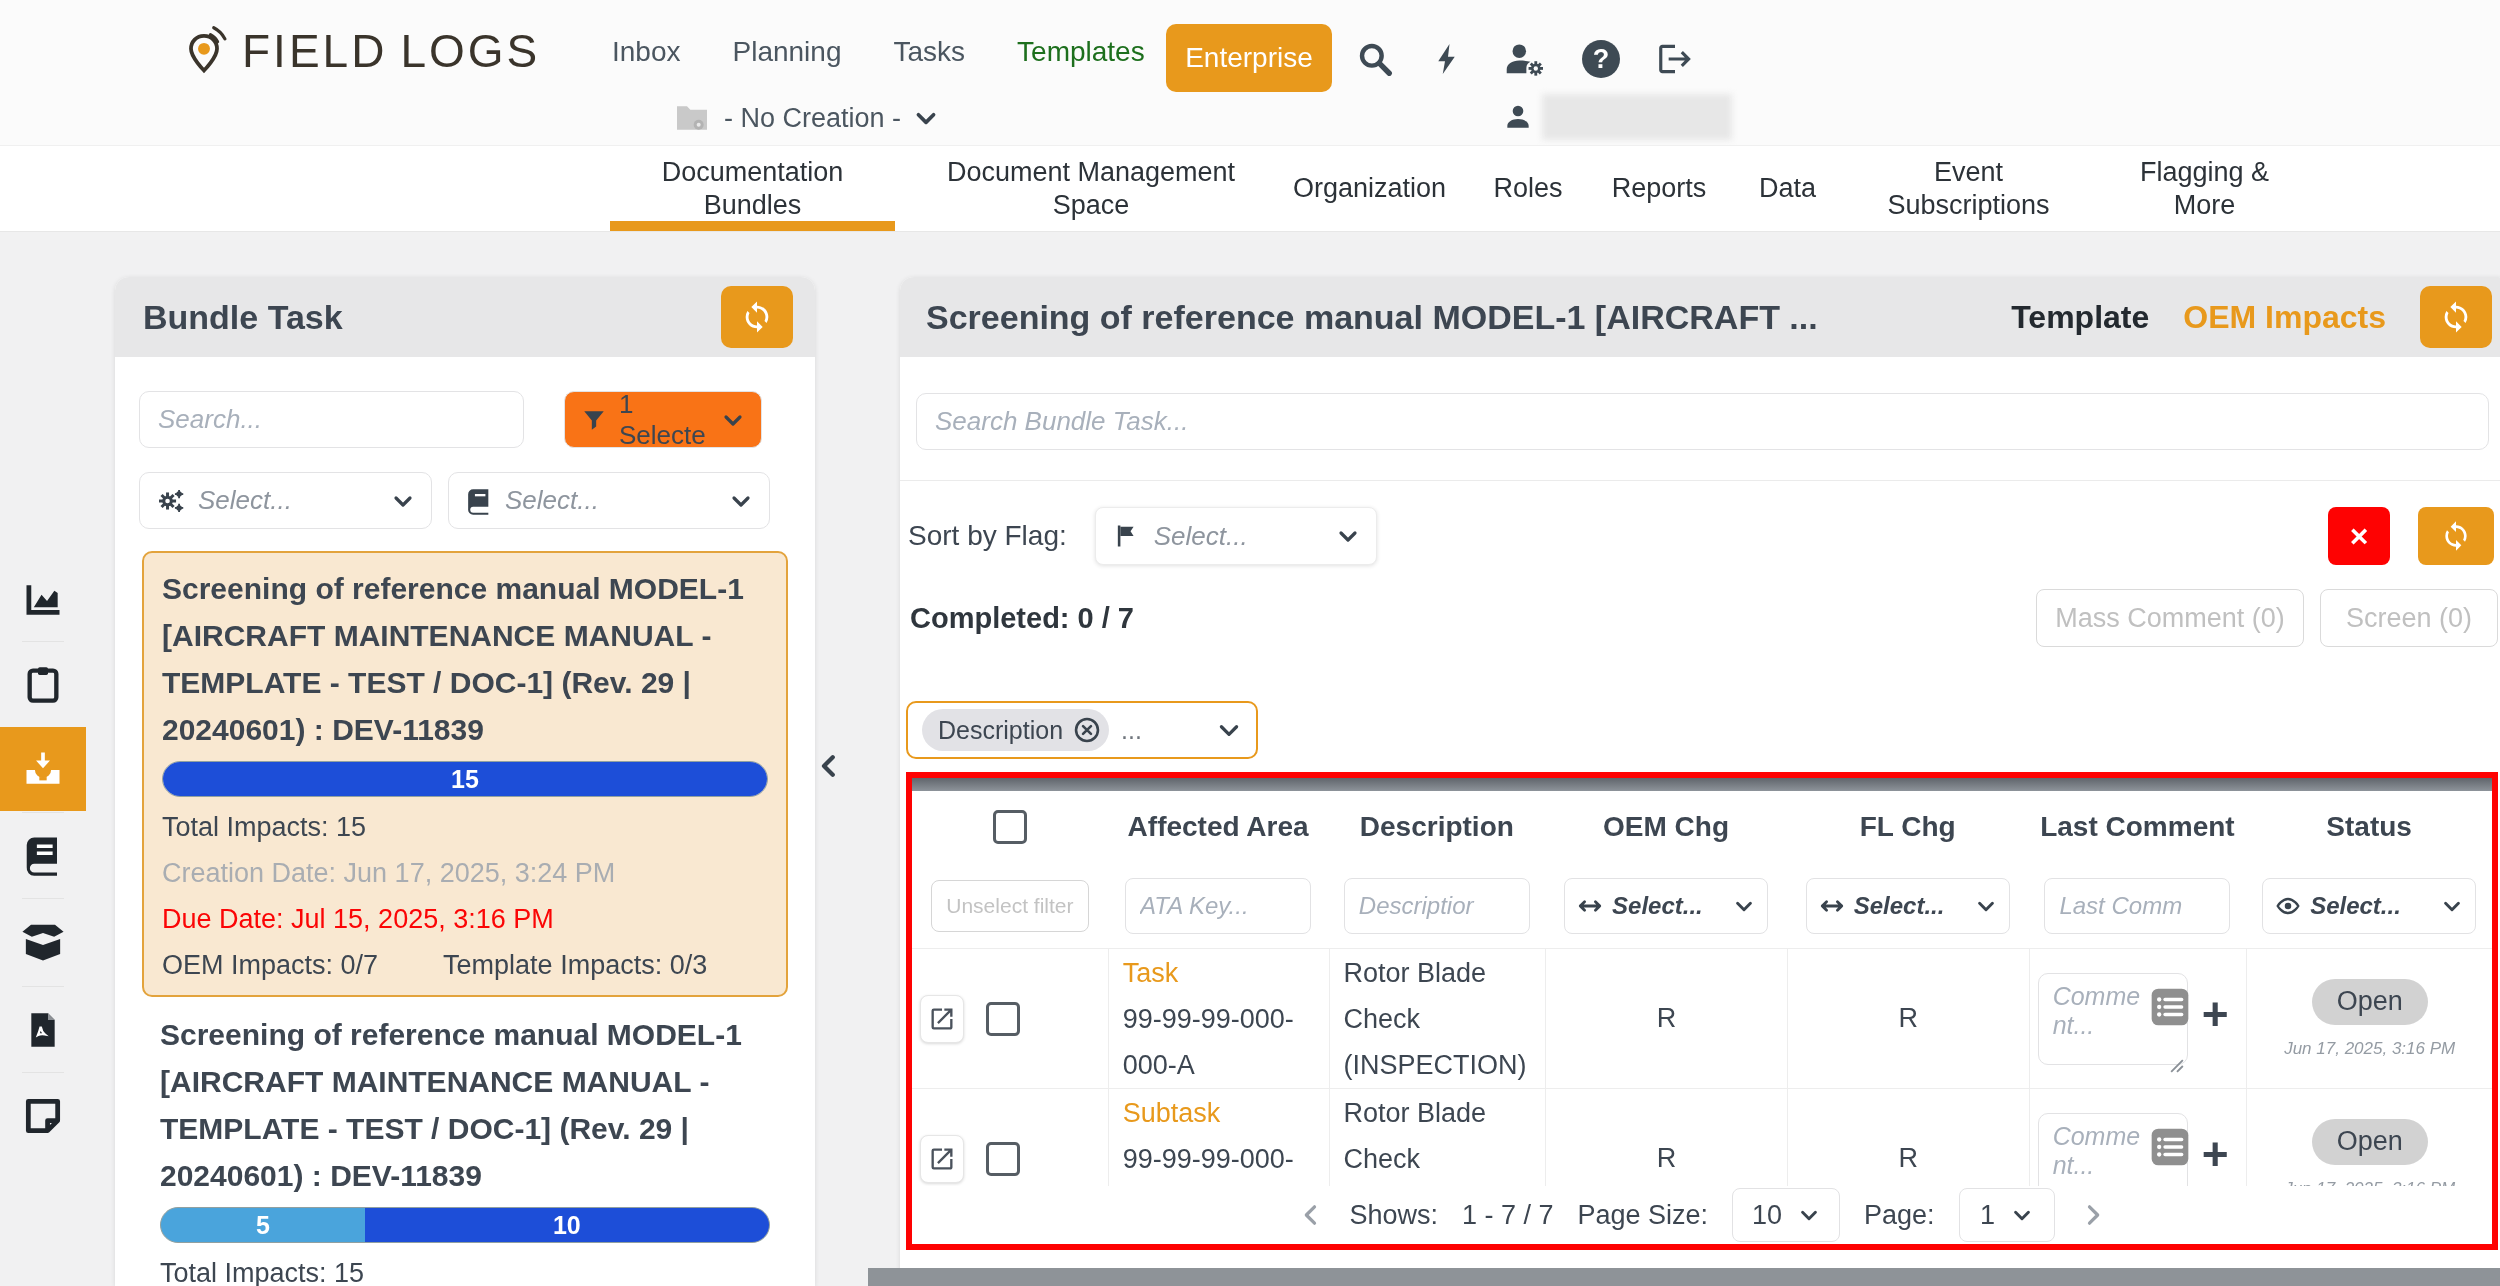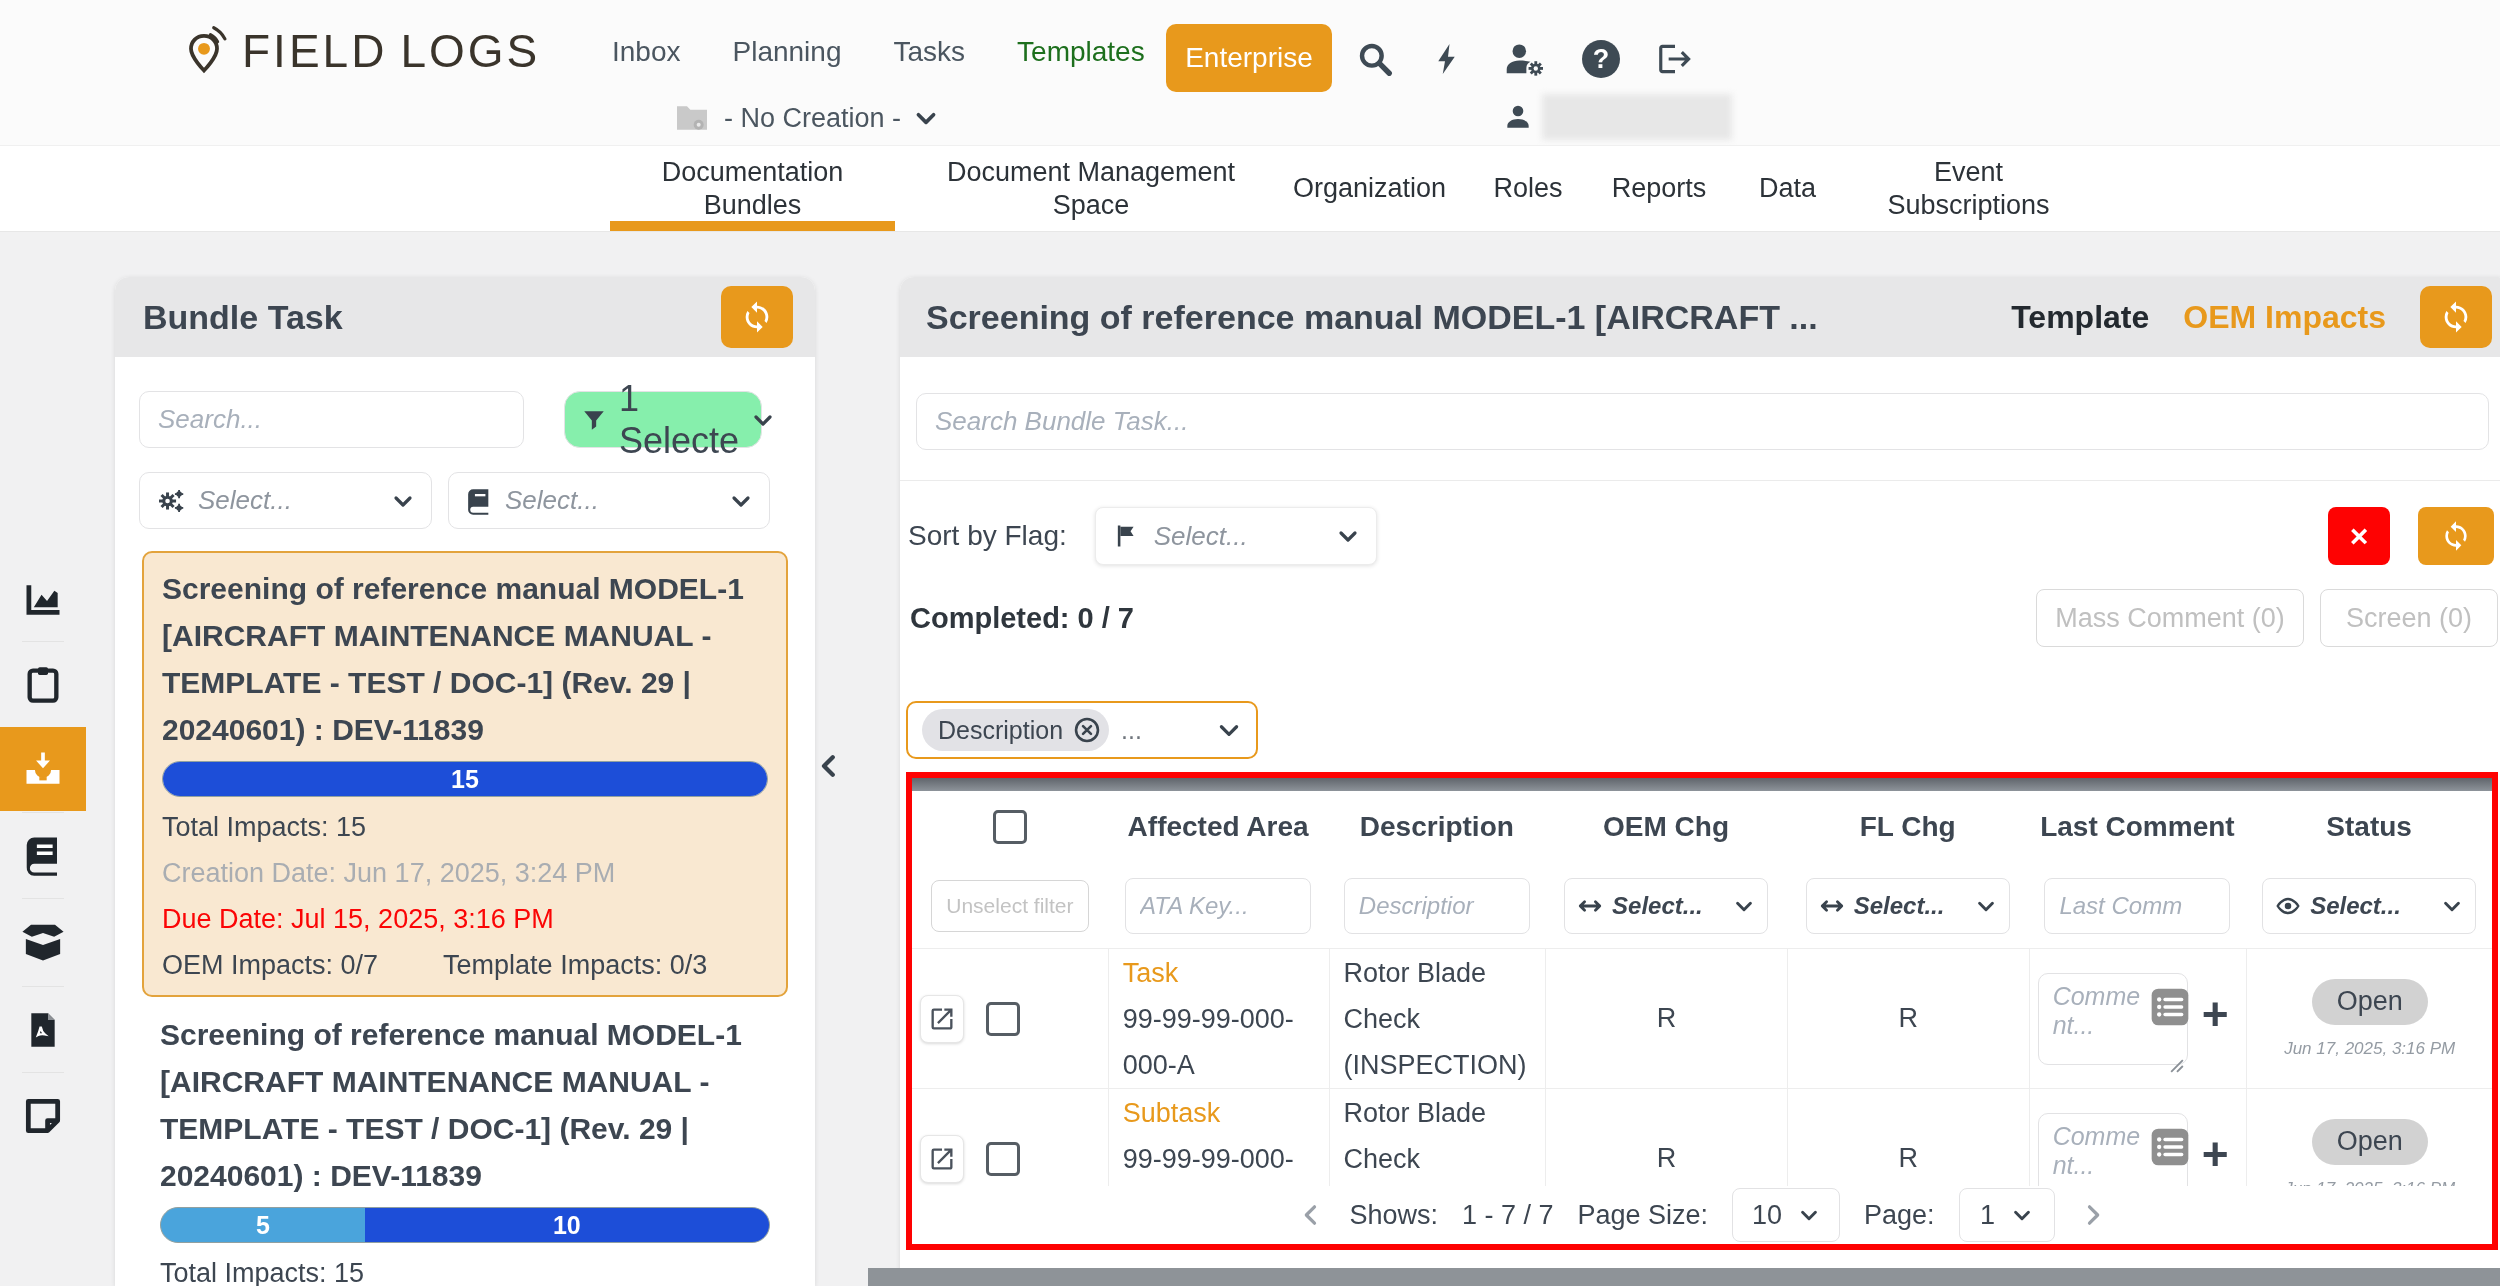--- a/index.html
+++ b/index.html
@@ -43,21 +43,21 @@
   .bundle-panel { left:115px; width:700px; height:1009px; }
   .bp-header { justify-content:space-between; padding:0 22px 0 28px; }
   .bp-title { font-size:34px; font-weight:700; color:#3d4651; }
   .bp-refresh { width:72px; height:62px; }
   .bp-controls { padding:34px 24px 0 24px; }
   .bp-row1 { display:flex; gap:40px; }
   input, textarea { font-family:inherit; outline:none; }
   .inp { height:57px; border:1.5px solid #e3e3e5; border-radius:10px; background:#fff; font-size:26px; color:#3d4651; padding:0 18px; }
   .inp::placeholder, .f-inp::placeholder, .c-textarea::placeholder { font-style:italic; color:#a8b0bb; opacity:1; }
   .bp-search { width:385px; }
-  .filter-btn { width:198px; height:57px; border:1.5px solid #e3e3e5; border-radius:16px; background:#86efac; display:flex; align-items:center; gap:12px; padding:0 16px; font-size:36px; color:#3d4651; cursor:pointer; }
+  .filter-btn { width:198px; height:57px; border:1.5px solid #e3e3e5; border-radius:10px; background:#f97316; display:flex; align-items:center; gap:12px; padding:0 16px; font-size:26px; color:#3d4651; cursor:pointer; }
   .bp-row2 { display:flex; gap:16px; margin-top:24px; }
   .sel { height:57px; border:1.5px solid #e3e3e5; border-radius:10px; background:#fff; display:flex; align-items:center; gap:12px; padding:0 16px; font-size:26px; cursor:pointer; }
   .sel-text { font-style:italic; color:#8e959e; }
   .chev-auto { margin-left:auto; }
   .sel1 { width:293px; } .sel2 { width:322px; }
 
   .card { margin:22px 3px 0 3px; border-radius:10px; padding:12px 18px 14px 18px; cursor:pointer; }
   .card.selected { background:#f9e8d1; border:2px solid #e3a33c; }
   .card.plain { margin-top:2px; background:#fff; }
   .card-title { font-size:30px; font-weight:700; color:#3d4651; line-height:47px; }
@@ -224,20 +224,21 @@
   </header>
 
   <div class="tabbar">
     <div class="tab tw1 active">Documentation Bundles</div>
     <div class="tab tw2">Document Management Space</div>
     <div class="tab tw3">Organization</div>
     <div class="tab tw4">Roles</div>
     <div class="tab tw5">Reports</div>
     <div class="tab tw6">Data</div>
     <div class="tab tw7">Event Subscriptions</div>
+    <div class="tab tw8">Flagging &amp; More</div>
   </div>
 
   <div class="rail">
     <div class="rail-item" style="top:326px">
       <svg viewBox="0 0 24 24" width="44" height="44">
           <path d="M3 4h2.6v13.4H21V20H3V4z" fill="#20262c"></path>
           <path d="M7 16l4.2-6.8 3 3.4 4-5.6 1.8 1.2V16H7z" fill="#20262c"></path>
         </svg>
     </div>
     <div class="rail-div" style="top:409px"></div>

